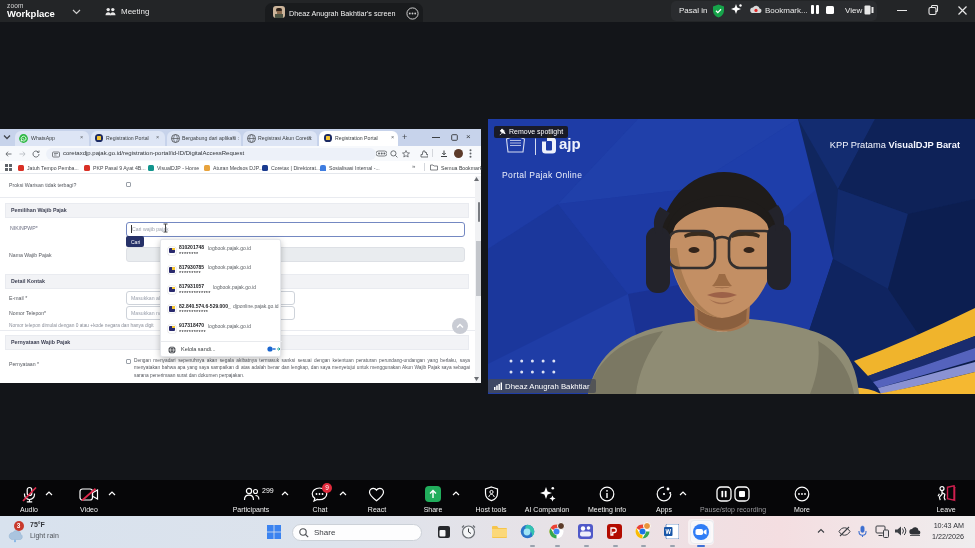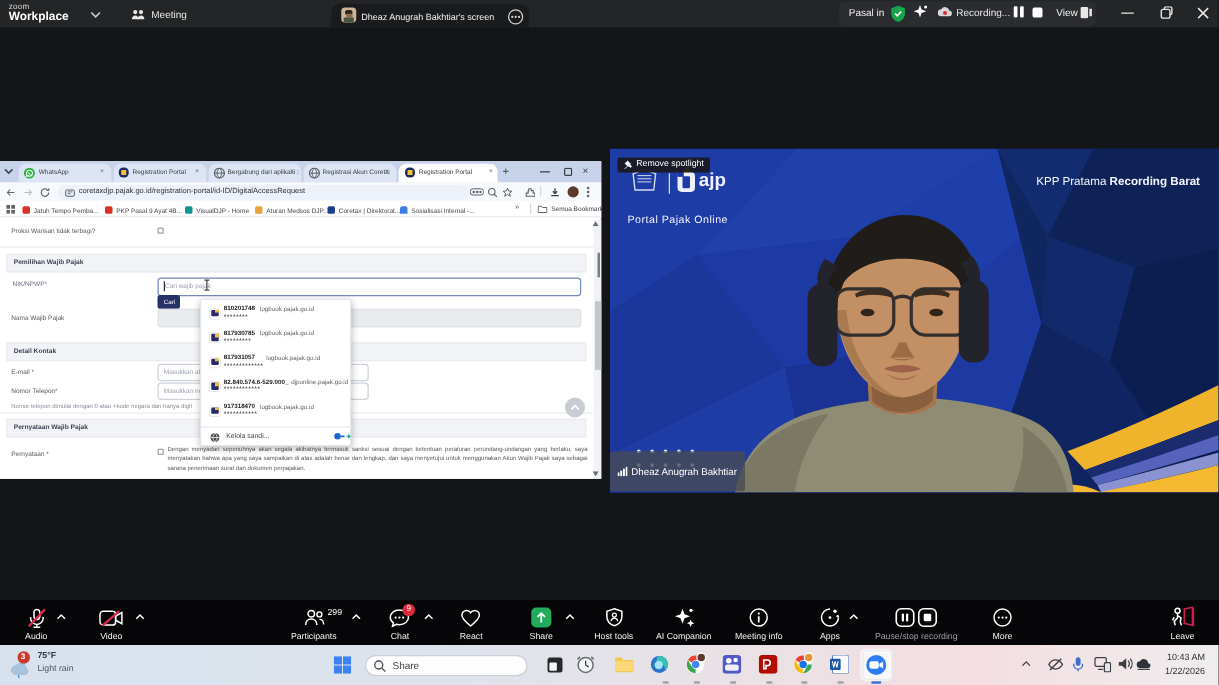--- a/index.html
+++ b/index.html
@@ -59,21 +59,21 @@
       <path d="M4 6.8l1.8 1.8 3.2-3.4" stroke="#fff" stroke-width="1.3" fill="none"></path>
     </svg>
   <svg class="abs" style="left:730px;top:3px;" width="13" height="14" viewBox="0 0 13 14">
       <path d="M6 1l1.2 3.6L11 6l-3.8 1.4L6 11 4.8 7.4 1 6l3.8-1.4z" fill="#fff"></path>
       <circle cx="10.5" cy="2.5" r="1.2" fill="#fff"></circle>
     </svg>
   <svg class="abs" style="left:750px;top:5px;" width="12" height="9" viewBox="0 0 12 9">
       <path d="M9.6 3.6A3.6 3.6 0 003 2.4 2.8 2.8 0 103 8h6a2.2 2.2 0 00.6-4.4z" fill="#d8d8d8"></path>
       <circle cx="6" cy="5.4" r="1.6" fill="#e02828"></circle>
     </svg>
-  <div class="abs" style="left:765px;top:6px;font-size:8px;color:#e8e8e8;">Recording...</div>
+  <div class="abs" style="left:765px;top:6px;font-size:8px;color:#e8e8e8;">Bookmark...</div>
   <div class="abs" style="left:811px;top:5px;width:2.6px;height:9px;background:#fff;border-radius:1px;"></div>
   <div class="abs" style="left:816px;top:5px;width:2.6px;height:9px;background:#fff;border-radius:1px;"></div>
   <div class="abs" style="left:826px;top:5.5px;width:8px;height:8px;background:#fff;border-radius:1.5px;"></div>
   <div class="abs" style="left:845px;top:6px;font-size:8px;color:#f0f0f0;">View</div>
   <svg class="abs" style="left:864px;top:5px;" width="10" height="10" viewBox="0 0 10 10">
       <rect x="0.5" y="0.5" width="6" height="9" rx="1" fill="#e8e8e8"></rect>
       <rect x="7.5" y="2" width="2" height="6" fill="#e8e8e8"></rect>
     </svg>
   <div class="abs" style="left:897px;top:10px;width:10px;height:1.4px;background:#e8e8e8;"></div>
   <svg class="abs" style="left:928px;top:5px;" width="11" height="11" viewBox="0 0 11 11">
@@ -396,22 +396,22 @@
   </g>
  </svg>
 
  <div class="abs" style="left:6px;top:7px;height:11.5px;background:rgba(25,25,30,.93);border-radius:2px;display:flex;align-items:center;padding:0 5px;">
    <svg width="7" height="8" viewBox="0 0 9 10" style="margin-right:3px;">
         <path d="M4 1l3 3-1 .5 2 2-1 1-2-2-.5 1L1.5 3.5z M3.5 6.5L1 9" stroke="#fff" stroke-width="1" fill="#fff"></path>
       </svg>
    <span style="font-size:7px;color:#fff;white-space:nowrap;">Remove spotlight</span>
  </div>
  <div class="abs" style="left:14px;top:51px;font-size:8.5px;color:#eef1fb;letter-spacing:.4px;">Portal Pajak Online</div>
- <div class="abs" style="right:15px;top:20.5px;font-size:9.3px;color:#f4f6ff;">KPP Pratama <b>Recording Barat</b></div>
- <div class="abs" style="left:0px;bottom:1px;height:32px;background:rgba(72,74,82,.78);border-radius:2px;display:flex;align-items:center;padding:0 6px;">
+ <div class="abs" style="right:15px;top:20.5px;font-size:9.3px;color:#f4f6ff;">KPP Pratama <b>VisualDJP Barat</b></div>
+ <div class="abs" style="left:0px;bottom:1px;height:14px;background:rgba(72,74,82,.78);border-radius:2px;display:flex;align-items:center;padding:0 6px;">
    <svg width="8" height="8" viewBox="0 0 8 8" style="margin-right:3px;">
         <rect x="0" y="5" width="1.5" height="3" fill="#fff"></rect>
         <rect x="2.2" y="3.5" width="1.5" height="4.5" fill="#fff"></rect>
         <rect x="4.4" y="2" width="1.5" height="6" fill="#fff"></rect>
         <rect x="6.6" y="0.5" width="1.5" height="7.5" fill="#fff"></rect>
       </svg>
    <span style="font-size:7.8px;color:#fff;white-space:nowrap;">Dheaz Anugrah Bakhtiar</span>
  </div>
 </div>
 <div class="abs" id="ztoolbar">

